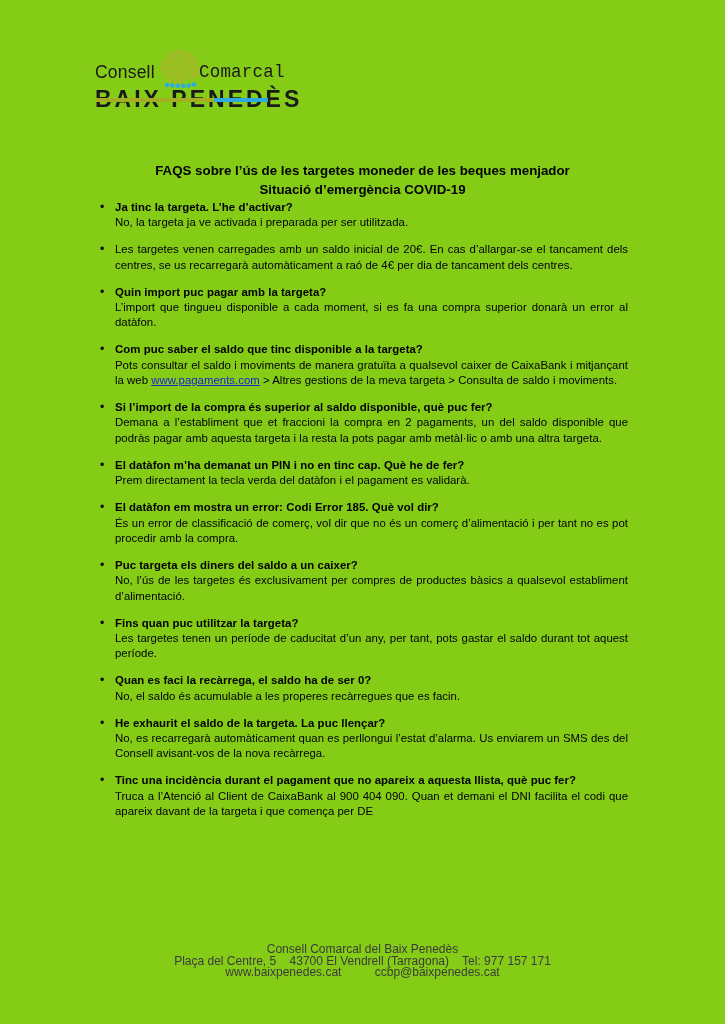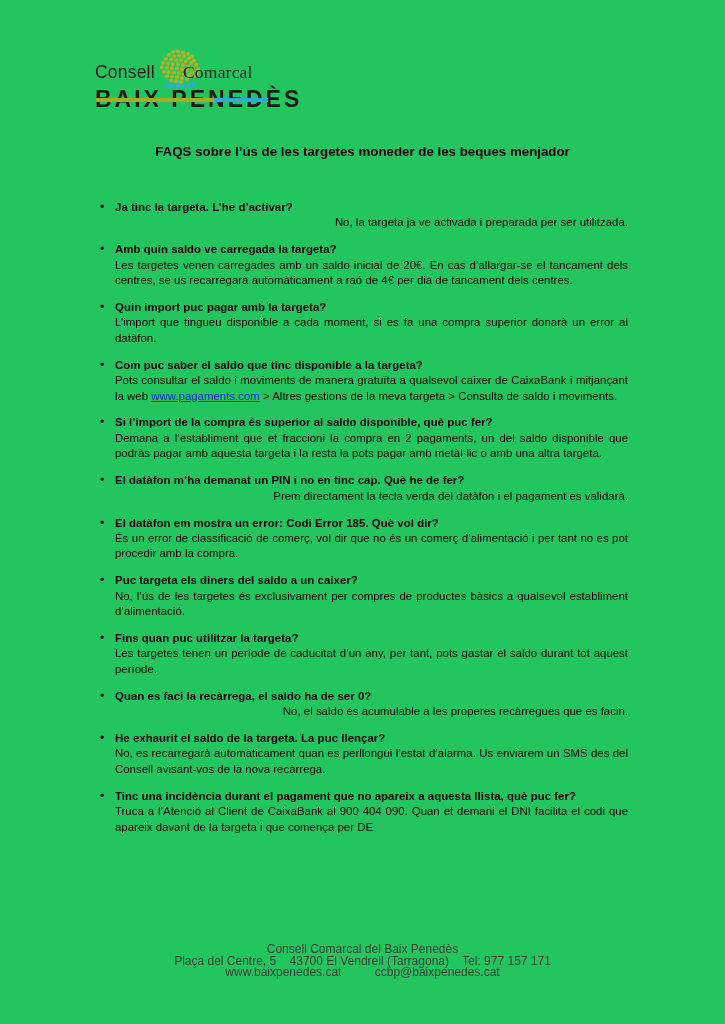--- a/index.html
+++ b/index.html
@@ -13,21 +13,21 @@
     height: 1024px;
     position: relative;
     font-family: "Liberation Sans", sans-serif;
     color: #000000;
     overflow: hidden;
   }
 
   .page {
     position: absolute;
     inset: 0;
-    background: #22c55e;
+    background: #84cc16;
   }
 
   
   .header {
     position: absolute;
     left: 95px;
     top: 42px;
     width: 270px;
     height: 72px;
   }
@@ -47,26 +47,26 @@
     position: absolute;
     left: 0;
     top: 0;
     font-size: 17.5px;
     letter-spacing: 0.2px;
     color: #1a1a1a;
     font-family: "Liberation Sans", sans-serif;
   }
   .logo-comarcal {
     position: absolute;
-    left: 88px;
+    left: 104px;
     top: 0;
     font-size: 17.5px;
     letter-spacing: 0.2px;
     color: #1a1a1a;
-    font-family: Liberation Serif, serif;
+    font-family: Liberation Mono, monospace;
   }
   .logo-map {
     position: absolute;
     left: 58px;
     top: -14px;
     width: 52px;
     height: 46px;
   }
   .logo-row2 {
     position: absolute;
@@ -99,21 +99,21 @@
     top: 0;
     width: 54px;
     height: 4px;
     background: #2eaae0;
   }
 
   
   .doc-title {
     position: absolute;
     left: 95px;
-    top: 133px;
+    top: 152px;
     width: 535px;
     font-size: 13.3px;
     font-weight: bold;
     line-height: 19px;
     text-align: center;
     color: #000;
   }
   .doc-title .line2 {
     display: block;
   }
@@ -146,21 +146,21 @@
     letter-spacing: 0.05px;
   }
   .faq-a {
     font-size: 11.4px;
     line-height: 15.4px;
     color: #000;
     text-align: justify;
     letter-spacing: 0.02px;
   }
   .faq-a.left {
-    text-align: right;
+    text-align: left;
   }
   .faq-link {
     color: #2020d0;
     text-decoration: underline;
   }
 
   
   .footer {
     position: absolute;
     left: 0;
@@ -259,31 +259,31 @@
 
       <div class="logo-bar">
         <span class="seg-olive"></span>
         <span class="seg-blue"></span>
       </div>
     </div>
   </div>
 
   <h1 class="doc-title">
     <span>FAQS sobre l’ús de les targetes moneder de les beques menjador</span>
+    <span class="line2">Situació d’emergència COVID-19</span>
   </h1>
 
   <div class="faq-list" id="faq-list">
       <div class="faq-item">
         <span class="faq-bullet">•</span>
         <div class="faq-q">Ja tinc la targeta. L’he d’activar?</div>
         <div class="faq-a left">No, la targeta ja ve activada i preparada per ser utilitzada.</div>
       </div>
       <div class="faq-item">
         <span class="faq-bullet">•</span>
-        <div class="faq-q">Amb quin saldo ve carregada la targeta?</div>
         <div class="faq-a">Les targetes venen carregades amb un saldo inicial de 20€. En cas d’allargar-se el tancament dels centres, se us recarregarà automàticament a raó de 4€ per dia de tancament dels centres.</div>
       </div>
       <div class="faq-item">
         <span class="faq-bullet">•</span>
         <div class="faq-q">Quin import puc pagar amb la targeta?</div>
         <div class="faq-a">L’import que tingueu disponible a cada moment, si es fa una compra superior donarà un error al datàfon.</div>
       </div>
       <div class="faq-item">
         <span class="faq-bullet">•</span>
         <div class="faq-q">Com puc saber el saldo que tinc disponible a la targeta?</div>

